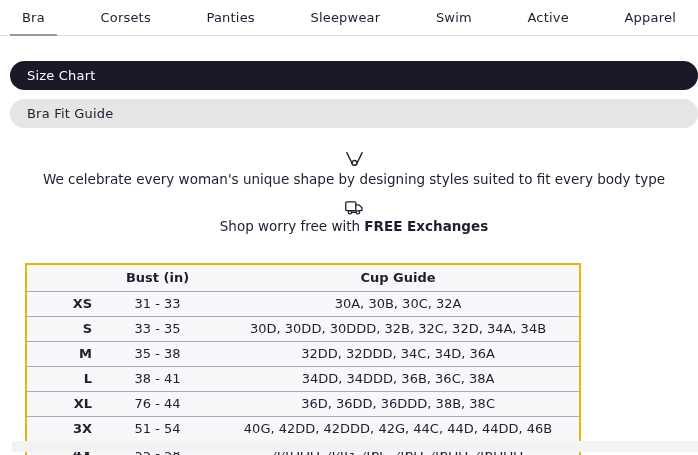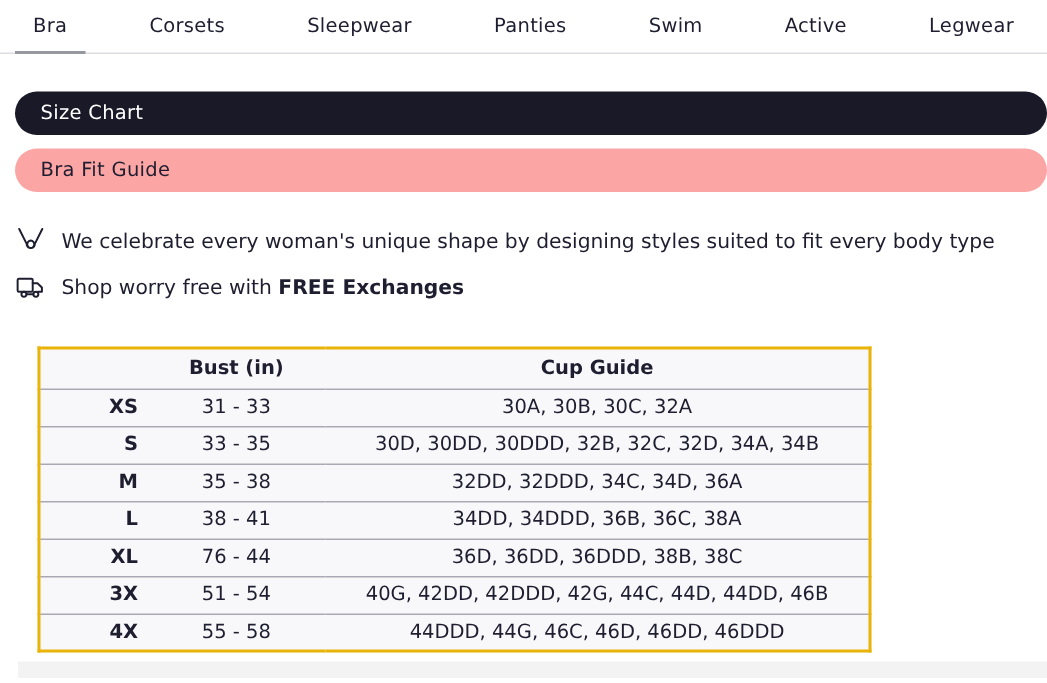--- a/index.html
+++ b/index.html
@@ -19,25 +19,25 @@
     font-family:inherit; font-size:13px; color:var(--text,#1e1e30);
     padding:0 12px; display:flex; align-items:center;
     border-bottom:2px solid transparent; margin-bottom:-1px; letter-spacing:.2px;
   }
   .tab.active { border-bottom-color:#97979f; }
   
   .pills { display:flex; gap:9px; margin:25px 0 0 10px;flex-direction:column; }
   .pill {
     height:29px; border-radius:15px; padding:0 17px; border:none; cursor:pointer;
     font-family:inherit; font-size:13px; color:var(--text,#1e1e30);
-    background:#fca5a5; display:flex; align-items:center; letter-spacing:.2px;
+    background:#e5e5e5; display:flex; align-items:center; letter-spacing:.2px;
   }
   .pill.active { background:var(--accent,#191927); color:#fff; }
   
-  .message { display:flex; align-items:center; gap:10px; margin-left:10px; font-size:13.5px; }
+  .message { display:flex; align-items:center; margin-left:10px; font-size:13.5px;flex-direction:column; }
   .message.first { margin-top:22px; }
   .message.second { margin-top:10px; }
   .msg-icon { display:flex; align-items:center; }
   .msg-icon svg { width:21px; height:21px; display:block; }
   .msg-text .bold { font-weight:700; }
   
   .table-wrap { margin:29px 25px 0 25px; }
   table {
     width:556px; border-collapse:collapse; table-layout:fixed;
     background:#f8f8fa; border:2px solid #eab308; font-size:13px;
@@ -53,33 +53,33 @@
 <body style="--text: #1e1e30; --accent: #191927;">
 
 <nav class="tabs">
     <button class="tab active">
     <span class="tab-label">Bra</span>
   </button>
     <button class="tab">
     <span class="tab-label">Corsets</span>
   </button>
     <button class="tab">
-    <span class="tab-label">Sleepwear</span>
+    <span class="tab-label">Panties</span>
   </button>
     <button class="tab">
-    <span class="tab-label">Panties</span>
+    <span class="tab-label">Sleepwear</span>
   </button>
     <button class="tab">
     <span class="tab-label">Swim</span>
   </button>
     <button class="tab">
     <span class="tab-label">Active</span>
   </button>
     <button class="tab">
-    <span class="tab-label">Legwear</span>
+    <span class="tab-label">Apparel</span>
   </button>
   </nav>
 
 <div class="pills">
     <button class="pill active">
     <span>Size Chart</span>
   </button>
     <button class="pill">
     <span>Bra Fit Guide</span>
   </button>

